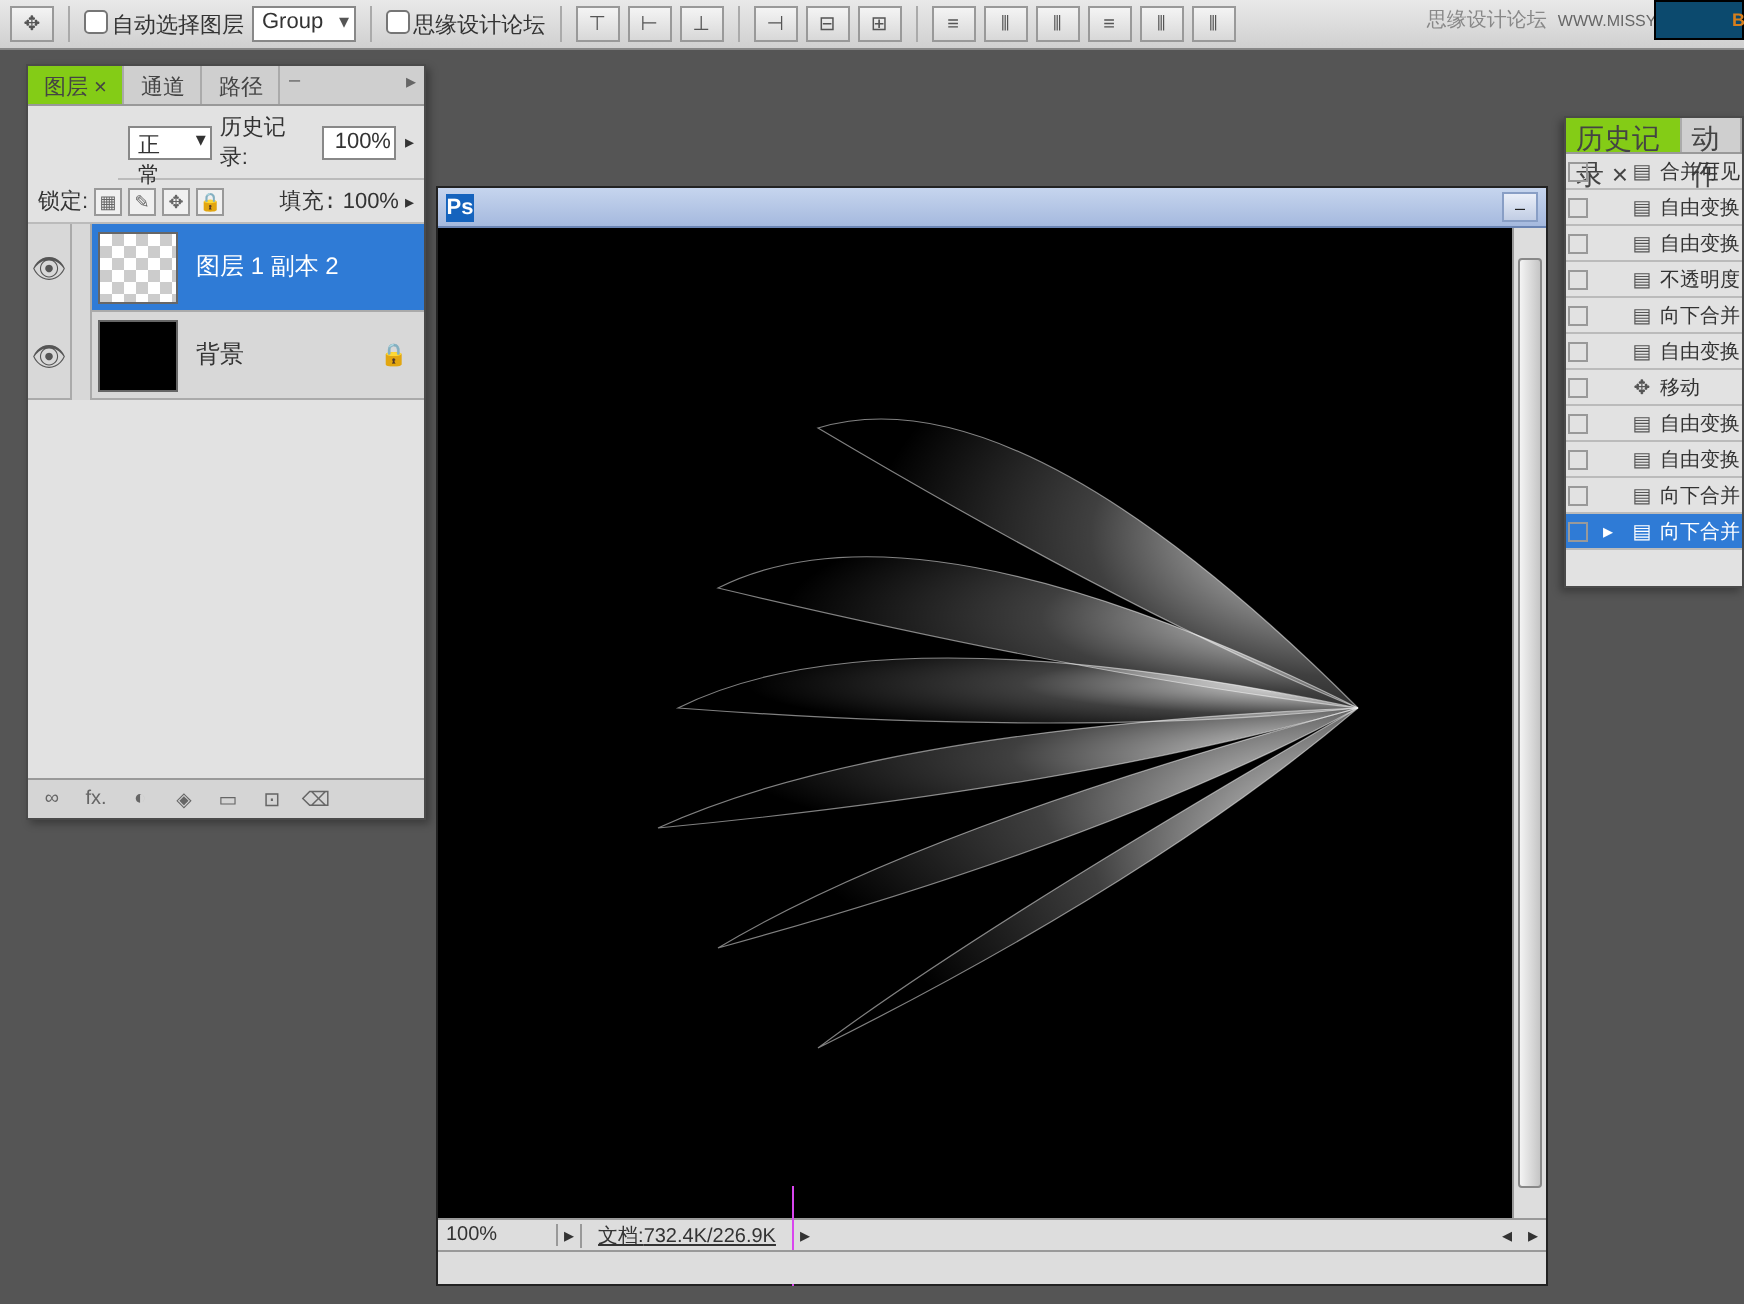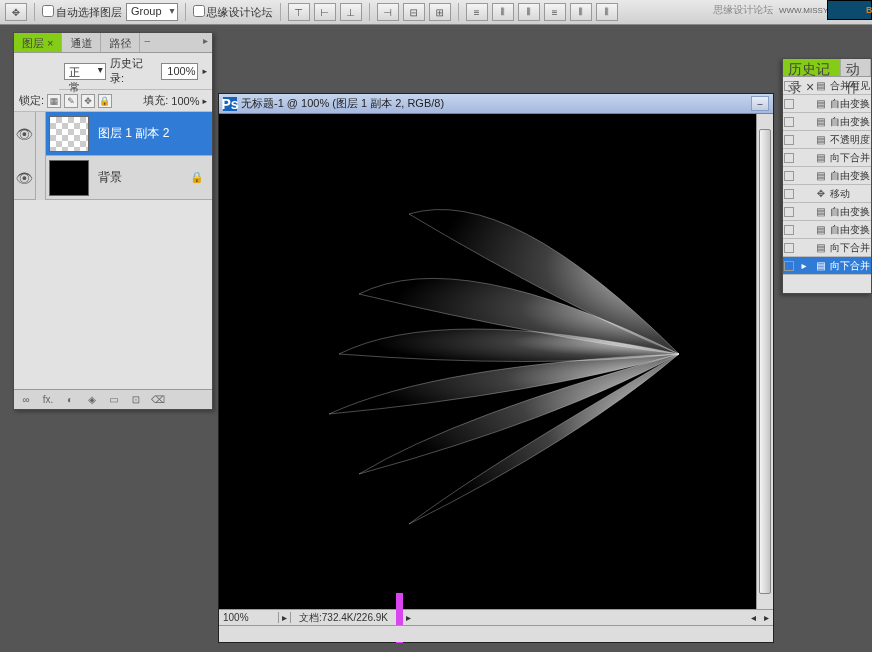--- a/index.html
+++ b/index.html
@@ -43,29 +43,29 @@
 .thumb.black { background:#000; }
 .layer-row .lname { padding-left:6px; font-size:12px; }
 .layer-row .locktag { margin-left:auto; margin-right:8px; font-size:11px; color:#666; }
 
 .layers-footer { position:absolute; bottom:0; left:0; right:0; height:20px; background:#d5d5d5; border-top:1px solid #999; display:flex; align-items:center; padding:0 3px; gap:4px; }
 .lf-btn { width:18px; height:15px; font-size:10px; color:#666; display:flex; align-items:center; justify-content:center; }
 
 
 .doc-window { position:absolute; top:93px; left:218px; width:556px; height:550px; background:#535353; border:1px solid #222; }
 .doc-title { height:20px; background:linear-gradient(#c6d5ee,#a5b9de); border-bottom:1px solid #6a84b3; display:flex; align-items:center; padding:0 4px; gap:4px; font-size:11px; color:#222; }
-.doc-title .psicon { width:14px; height:14px; background:#1563bd; color:#fff; font-size:14px; display:flex; align-items:center; justify-content:center; font-weight:bold; }
+.doc-title .psicon { width:14px; height:14px; background:#1563bd; color:#fff; font-size:11px; display:flex; align-items:center; justify-content:center; font-weight:bold; }
 .doc-title .winbtns { margin-left:auto; display:flex; gap:1px; }
 .doc-title .wb { width:18px; height:15px; background:linear-gradient(#e9eef8,#c1cde4); border:1px solid #889ec5; font-size:9px; display:flex; align-items:center; justify-content:center; }
 .canvas-area { position:absolute; top:20px; left:0; right:17px; bottom:33px; background:#000; overflow:hidden; }
 .vscroll { position:absolute; top:20px; right:0; width:17px; bottom:33px; background:#ddd; border-left:1px solid #999; }
 .vscroll .sthumb { position:absolute; top:15px; left:2px; right:2px; bottom:15px; background:linear-gradient(90deg,#f4f4f4,#c5c5c5); border:1px solid #888; border-radius:2px; }
 .statusbar { position:absolute; bottom:17px; left:0; right:0; height:16px; background:#ddd; border-top:1px solid #999; display:flex; align-items:center; font-size:10px; color:#333; }
 .statusbar .zoom { width:60px; border-right:1px solid #999; padding:0 4px; }
-.statusbar .docinfo { padding:18px 8px; border-right:7px solid #d946ef; }
+.statusbar .docinfo { padding:18px 8px; border-right:1px solid #d946ef;text-decoration:underline; }
 .hscroll { position:absolute; bottom:0; left:0; right:0; height:17px; background:#ddd; border-top:1px solid #999; }
 
 
 .wing-svg { position:absolute; top:40px; left:40px; width:460px; height:400px; }
 
 
 .hist-panel { position:absolute; top:58px; right:0; width:90px; height:236px; background:#e2e2e2; border:1px solid #4a4a4a; box-shadow:-2px 2px 4px rgba(0,0,0,.3); }
 .hist-panel .panel-tabs { height:18px; }
 .hist-panel .panel-tabs .tab { padding:2px 5px; font-size:14px; }
 .hist-list { }
@@ -134,21 +134,21 @@
     <span class="lbl">历史记录:</span>
     <div class="pct">100%</div>
     <span style="font-size:9px;">▸</span>
   </div>
   <div class="layer-lock">
     <span class="lbl">锁定:</span>
     <div class="lockicon">▦</div>
     <div class="lockicon">✎</div>
     <div class="lockicon">✥</div>
     <div class="lockicon">🔒</div>
-    <span class="lbl" style="margin-left:auto;">填充:</span>
+    <span class="lbl" style="margin-left:auto;font-family:Liberation Mono, monospace;">填充:</span>
     <div class="pct">100%</div>
     <span style="font-size:9px;">▸</span>
   </div>
   <div class="layer-list">
     <div class="layer-row selected">
       <div class="vis">👁</div>
       <div class="linkcol"></div>
       <div class="thumb checker"></div>
       <div class="lname">图层 1 副本 2</div>
     </div>
@@ -167,21 +167,20 @@
     <div class="lf-btn">◈</div>
     <div class="lf-btn">▭</div>
     <div class="lf-btn">⊡</div>
     <div class="lf-btn">⌫</div>
   </div>
 </div>
 
 <div class="doc-window">
   <div class="doc-title">
     <div class="psicon">Ps</div>
-    <span>无标题-1 @ 100% (图层 1 副本 2, RGB/8)</span>
     <div class="winbtns">
       <div class="wb">–</div>
     </div>
   </div>
   <div class="canvas-area">
     <svg class="wing-svg" viewBox="0 0 460 400">
       <defs>
         <radialGradient id="g1" cx="100%" cy="40%" r="90%">
           <stop offset="0%" stop-color="#fff" stop-opacity=".95"></stop>
           <stop offset="55%" stop-color="#fff" stop-opacity=".25"></stop>

